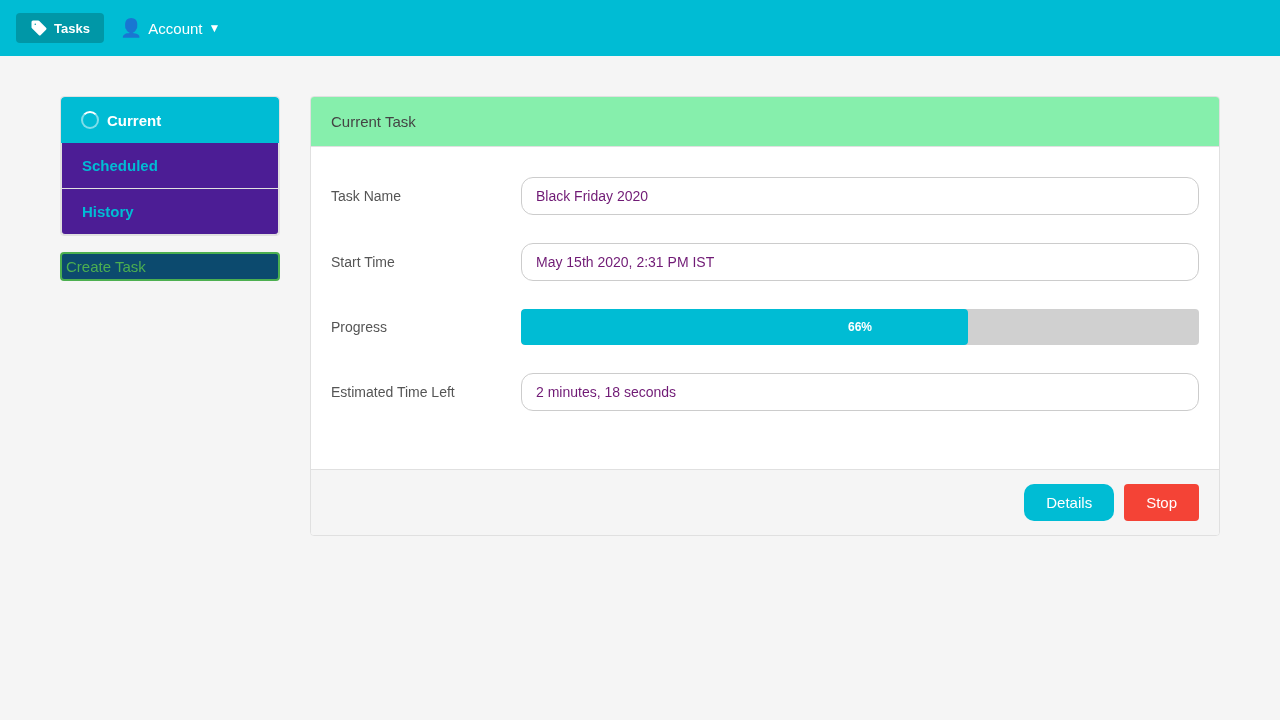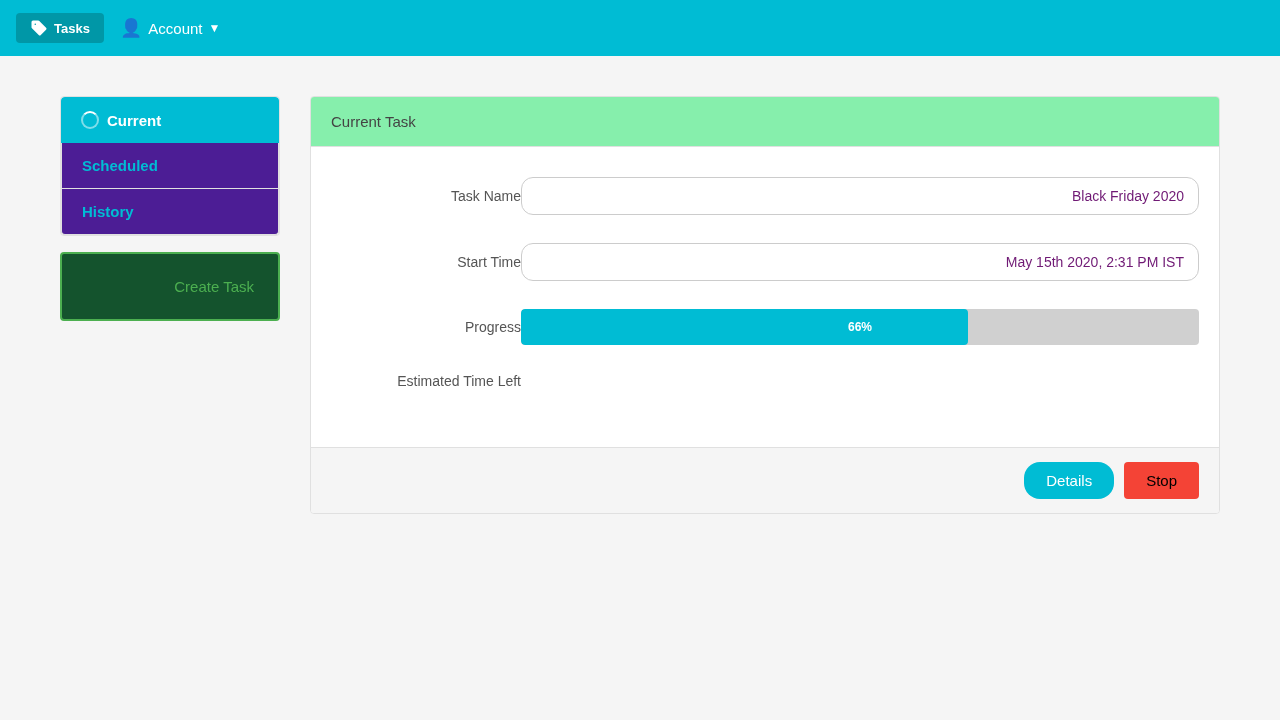--- a/index.html
+++ b/index.html
@@ -98,29 +98,29 @@
     }
     .sidebar-box {
       border: 1px solid #e0e0e0;
       border-radius: 4px;
       overflow: hidden;
     }
     .create-task-btn {
       display: block;
       width: 100%;
       margin-top: 16px;
-      padding: 24px;
-      background: #14532d;
+      padding: 4px;
+      background: #0c4a6e;
       color: #4caf50;
       border: 2px solid #4caf50;
       border-radius: 4px;
       font-size: 15px;
       font-weight: 500;
       cursor: pointer;
-      text-align: right;
+      text-align: left;
     }
 
     
     .content-card {
       flex: 1;
       background: #fff;
       border: 1px solid #e0e0e0;
       border-radius: 4px;
       overflow: hidden;
     }
@@ -131,21 +131,20 @@
       border-bottom: 1px solid #e0e0e0;
       background: #86efac;
     }
     .card-body {
       padding: 30px 20px;
     }
     .field-row {
       display: flex;
       align-items: center;
       margin-bottom: 28px;
-      text-align: right;
     }
     .field-label {
       width: 190px;
       font-size: 14px;
       color: #555;
       flex-shrink: 0;
     }
     .field-value {
       flex: 1;
       padding: 10px 14px;
@@ -189,29 +188,29 @@
       background: #f5f5f5;
       border-top: 1px solid #e0e0e0;
       display: flex;
       justify-content: flex-end;
       gap: 10px;
     }
     .btn-details {
       background: #00bcd4;
       color: #fff;
       border: none;
-      border-radius: 16px;
+      border-radius: 10px;
       padding: 10px 22px;
       font-size: 15px;
       font-weight: 500;
       cursor: pointer;
     }
     .btn-stop {
       background: #f44336;
-      color: #000000;
+      color: #ffffff;
       border: none;
       border-radius: 4px;
       padding: 10px 22px;
       font-size: 15px;
       font-weight: 500;
       cursor: pointer;
     }
   </style>
 </head>
 <body>
@@ -269,20 +268,21 @@
         <div class="progress-container">
           <div class="progress-bar-bg">
             <div class="progress-bar-fill" id="progress-fill" style="width: 66%;"></div>
             <span class="progress-label">66%</span>
           </div>
         </div>
       </div>
 
       <div class="field-row">
         <span class="field-label">Estimated Time Left</span>
+        <div class="field-value">2 minutes, 18 seconds</div>
       </div>
 
     </div>
     <div class="card-footer">
       <button class="btn-details">Details</button>
       <button class="btn-stop">Stop</button>
     </div>
   </div>
 
 </div>

